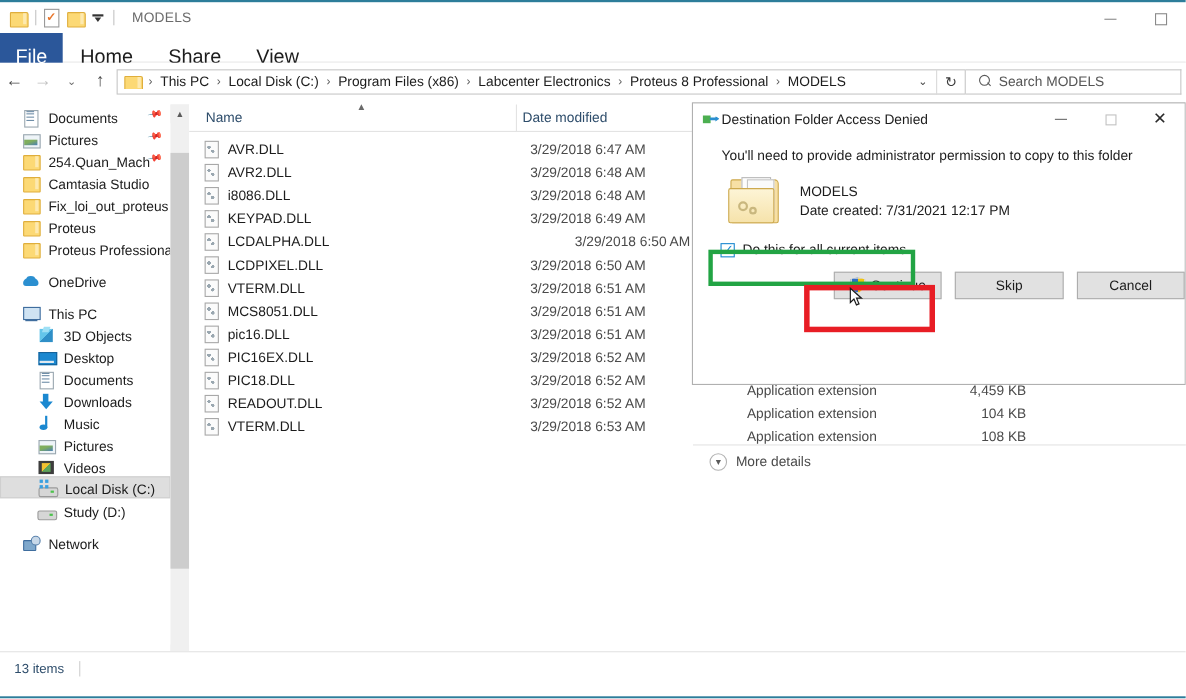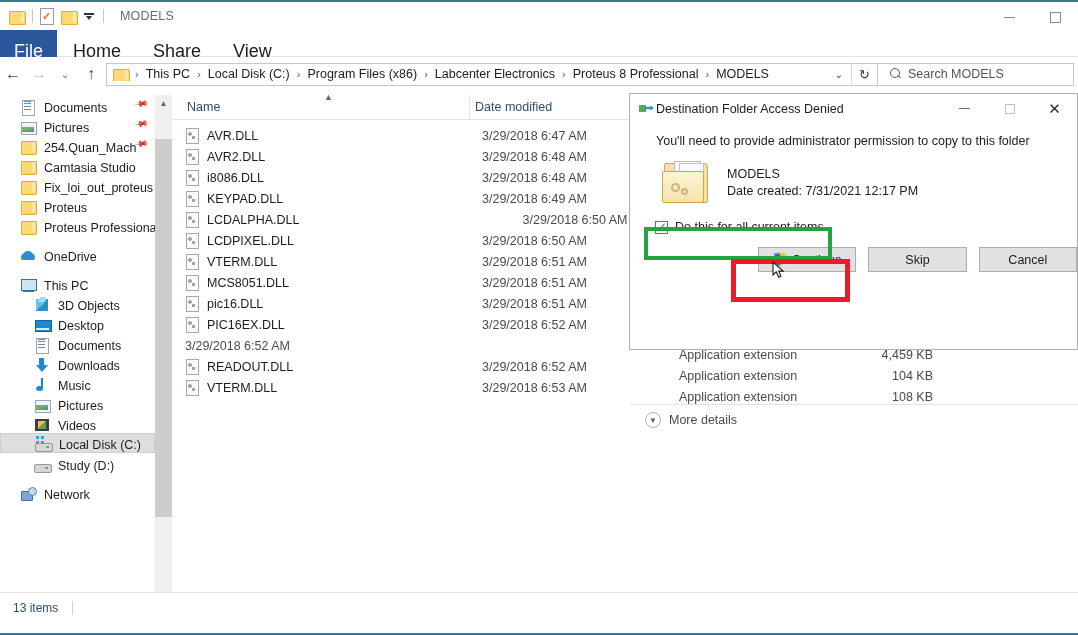--- a/index.html
+++ b/index.html
@@ -542,20 +542,24 @@
         <div class="row" style="top: 219px;">
           <div class="cell name">
             <span class="dll-ico"></span>
             <span>PIC16EX.DLL</span>
           </div>
           <div class="cell date">3/29/2018 6:52 AM</div>
           <div class="cell type"></div>
           <div class="cell size"></div>
         </div>
         <div class="row" style="top: 240px;">
+          <div class="cell name">
+            <span class="dll-ico"></span>
+            <span>PIC18.DLL</span>
+          </div>
           <div class="cell date">3/29/2018 6:52 AM</div>
           <div class="cell type"></div>
           <div class="cell size"></div>
         </div>
         <div class="row" style="top: 261px;">
           <div class="cell name">
             <span class="dll-ico"></span>
             <span>READOUT.DLL</span>
           </div>
           <div class="cell date">3/29/2018 6:52 AM</div>

